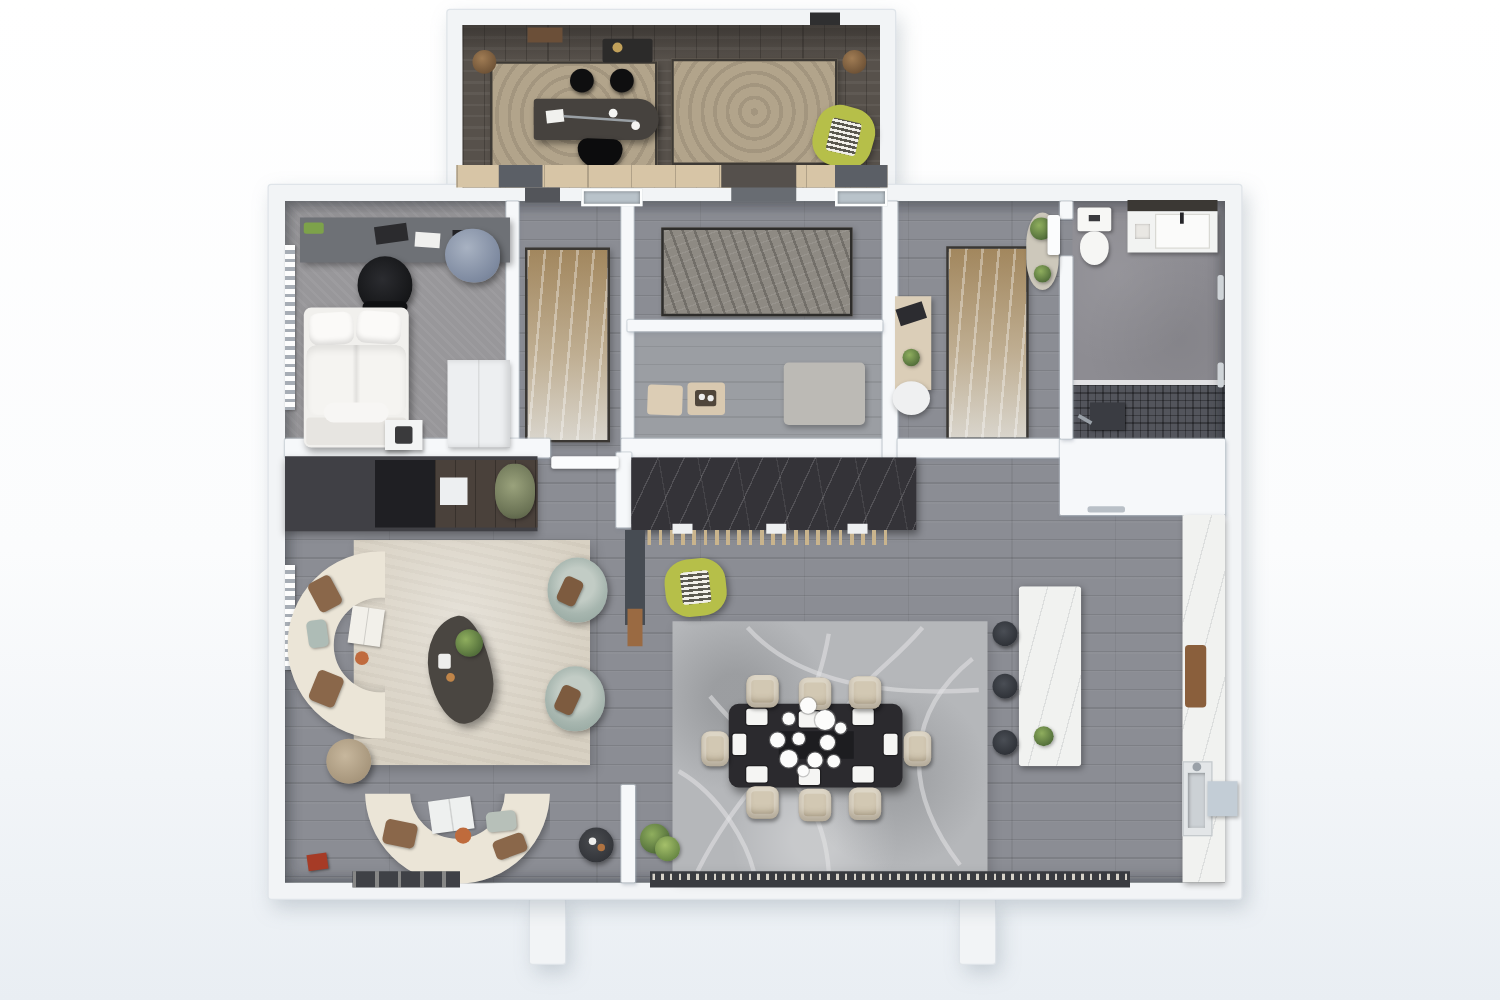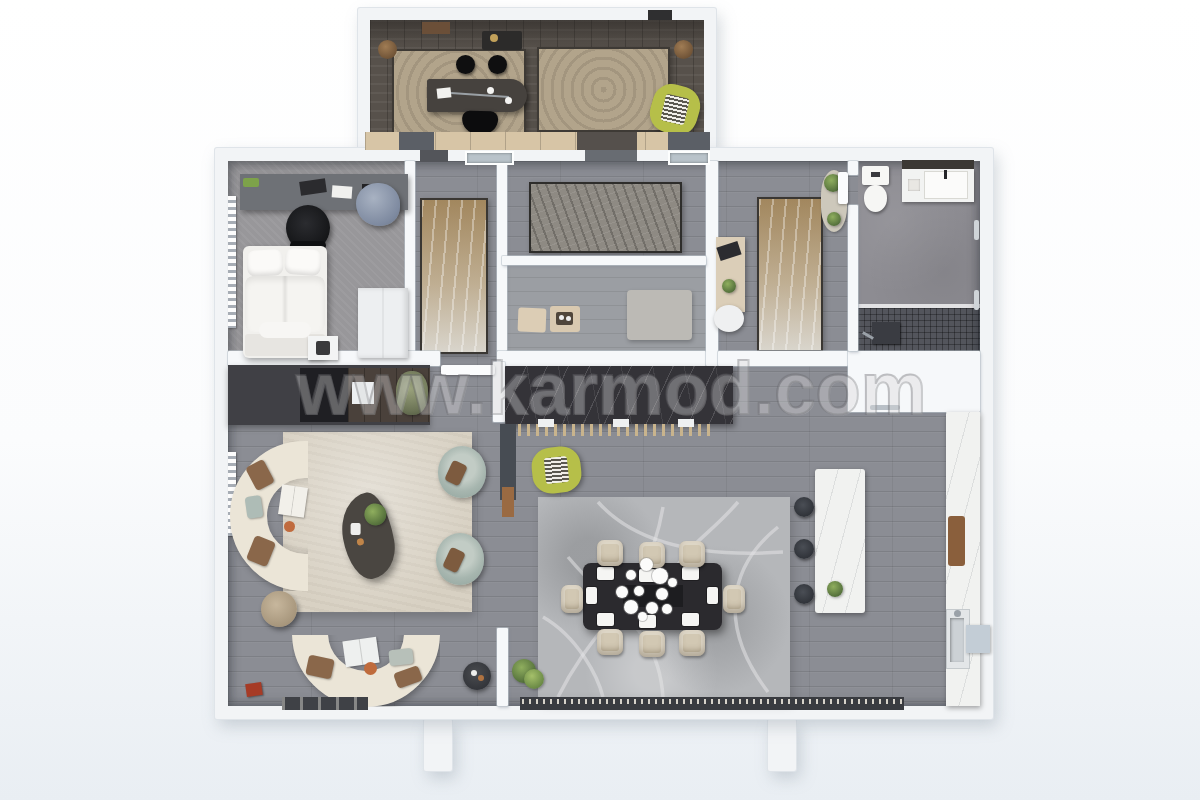--- a/index.html
+++ b/index.html
@@ -324,14 +324,13 @@
 
   <div class="abs fur" style="left:716px;top:237px;width:29px;height:75px;background:#dbceb8;box-shadow:2px 2px 4px rgba(0,0,0,.3);">
     <span class="s" style="left:2px;top:7px;width:22px;height:14px;background:#2c2c30;transform:rotate(-18deg);"></span>
     <span class="s plant" style="left:6px;top:42px;width:14px;height:14px;"></span>
   </div>
   <div class="abs fur" style="left:714px;top:305px;width:30px;height:27px;background:#eff0f1;border-radius:50%;box-shadow:1px 2px 4px rgba(0,0,0,.35);"></div>
 
   <div class="abs wall-block" style="left:424px;top:719px;width:28px;height:52px;z-index:0;"></div>
   <div class="abs wall-block" style="left:768px;top:719px;width:28px;height:52px;z-index:0;"></div>
 
-  <div class="abs watermark" style="left:296px;top:346px;">www.karmod.com</div>
 </div>
 
 </body></html>

